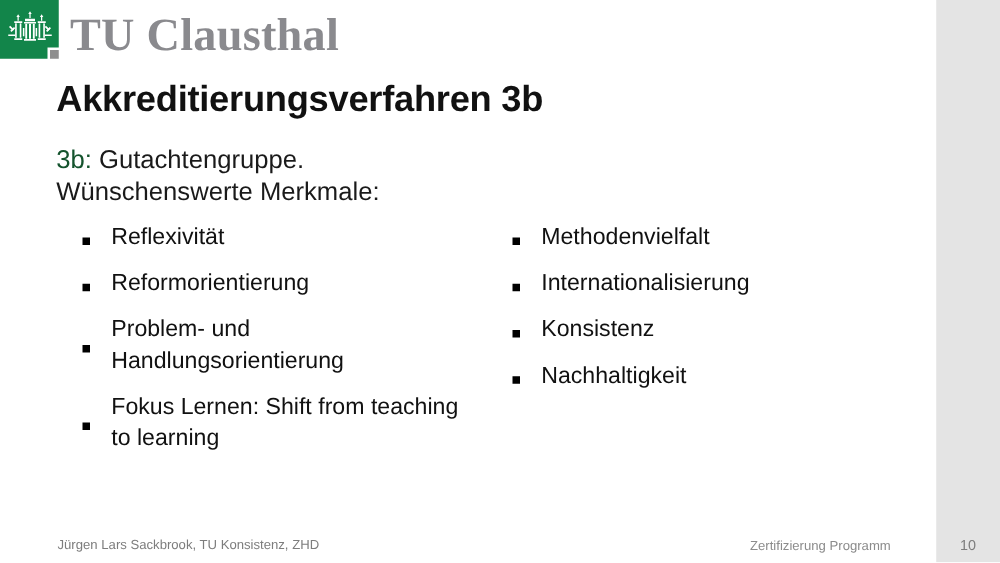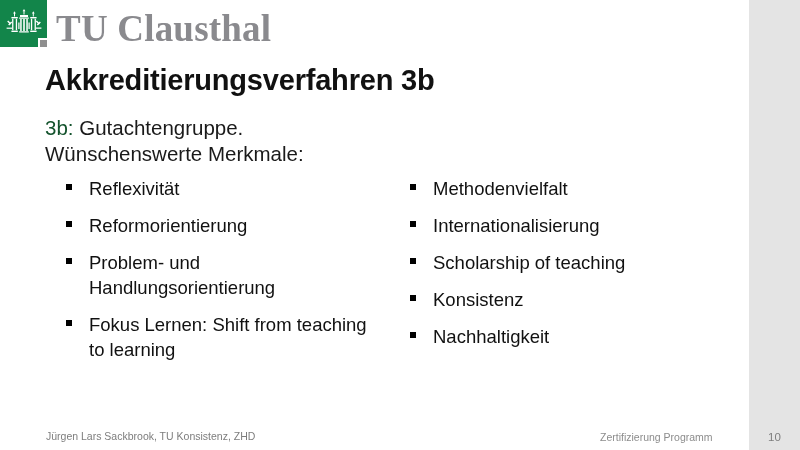--- a/index.html
+++ b/index.html
@@ -109,21 +109,21 @@
   .col {
     position: absolute;
     top: 176px;
   }
   .col-left  { left: 66px;  width: 320px; }
   .col-right { left: 410px; width: 310px; }
 
   .bullet-row {
     position: relative;
     display: flex;
-    align-items: flex-start;
+    align-items: center;
     margin-bottom: 12px;
   }
   .col-right .bullet-row { margin-bottom: 12px; }
 
   .bullet-mark {
     flex: 0 0 auto;
     width: 6px;
     height: 6px;
     background: #000000;
     margin-top: 8px;
@@ -245,24 +245,20 @@
     <div class="bullet-row">
       <span class="bullet-mark"></span>
       <span class="bullet-text">Methodenvielfalt</span>
     </div>
     <div class="bullet-row">
       <span class="bullet-mark"></span>
       <span class="bullet-text">Internationalisierung</span>
     </div>
     <div class="bullet-row">
       <span class="bullet-mark"></span>
-      <span class="bullet-text">Scholarship of teaching</span>
-    </div>
-    <div class="bullet-row">
-      <span class="bullet-mark"></span>
       <span class="bullet-text">Konsistenz</span>
     </div>
     <div class="bullet-row">
       <span class="bullet-mark"></span>
       <span class="bullet-text">Nachhaltigkeit</span>
     </div>
   </div>
 
   <div class="footer-left">Jürgen Lars Sackbrook, TU Konsistenz, ZHD</div>
   <div class="footer-right">Zertifizierung Programm</div>

